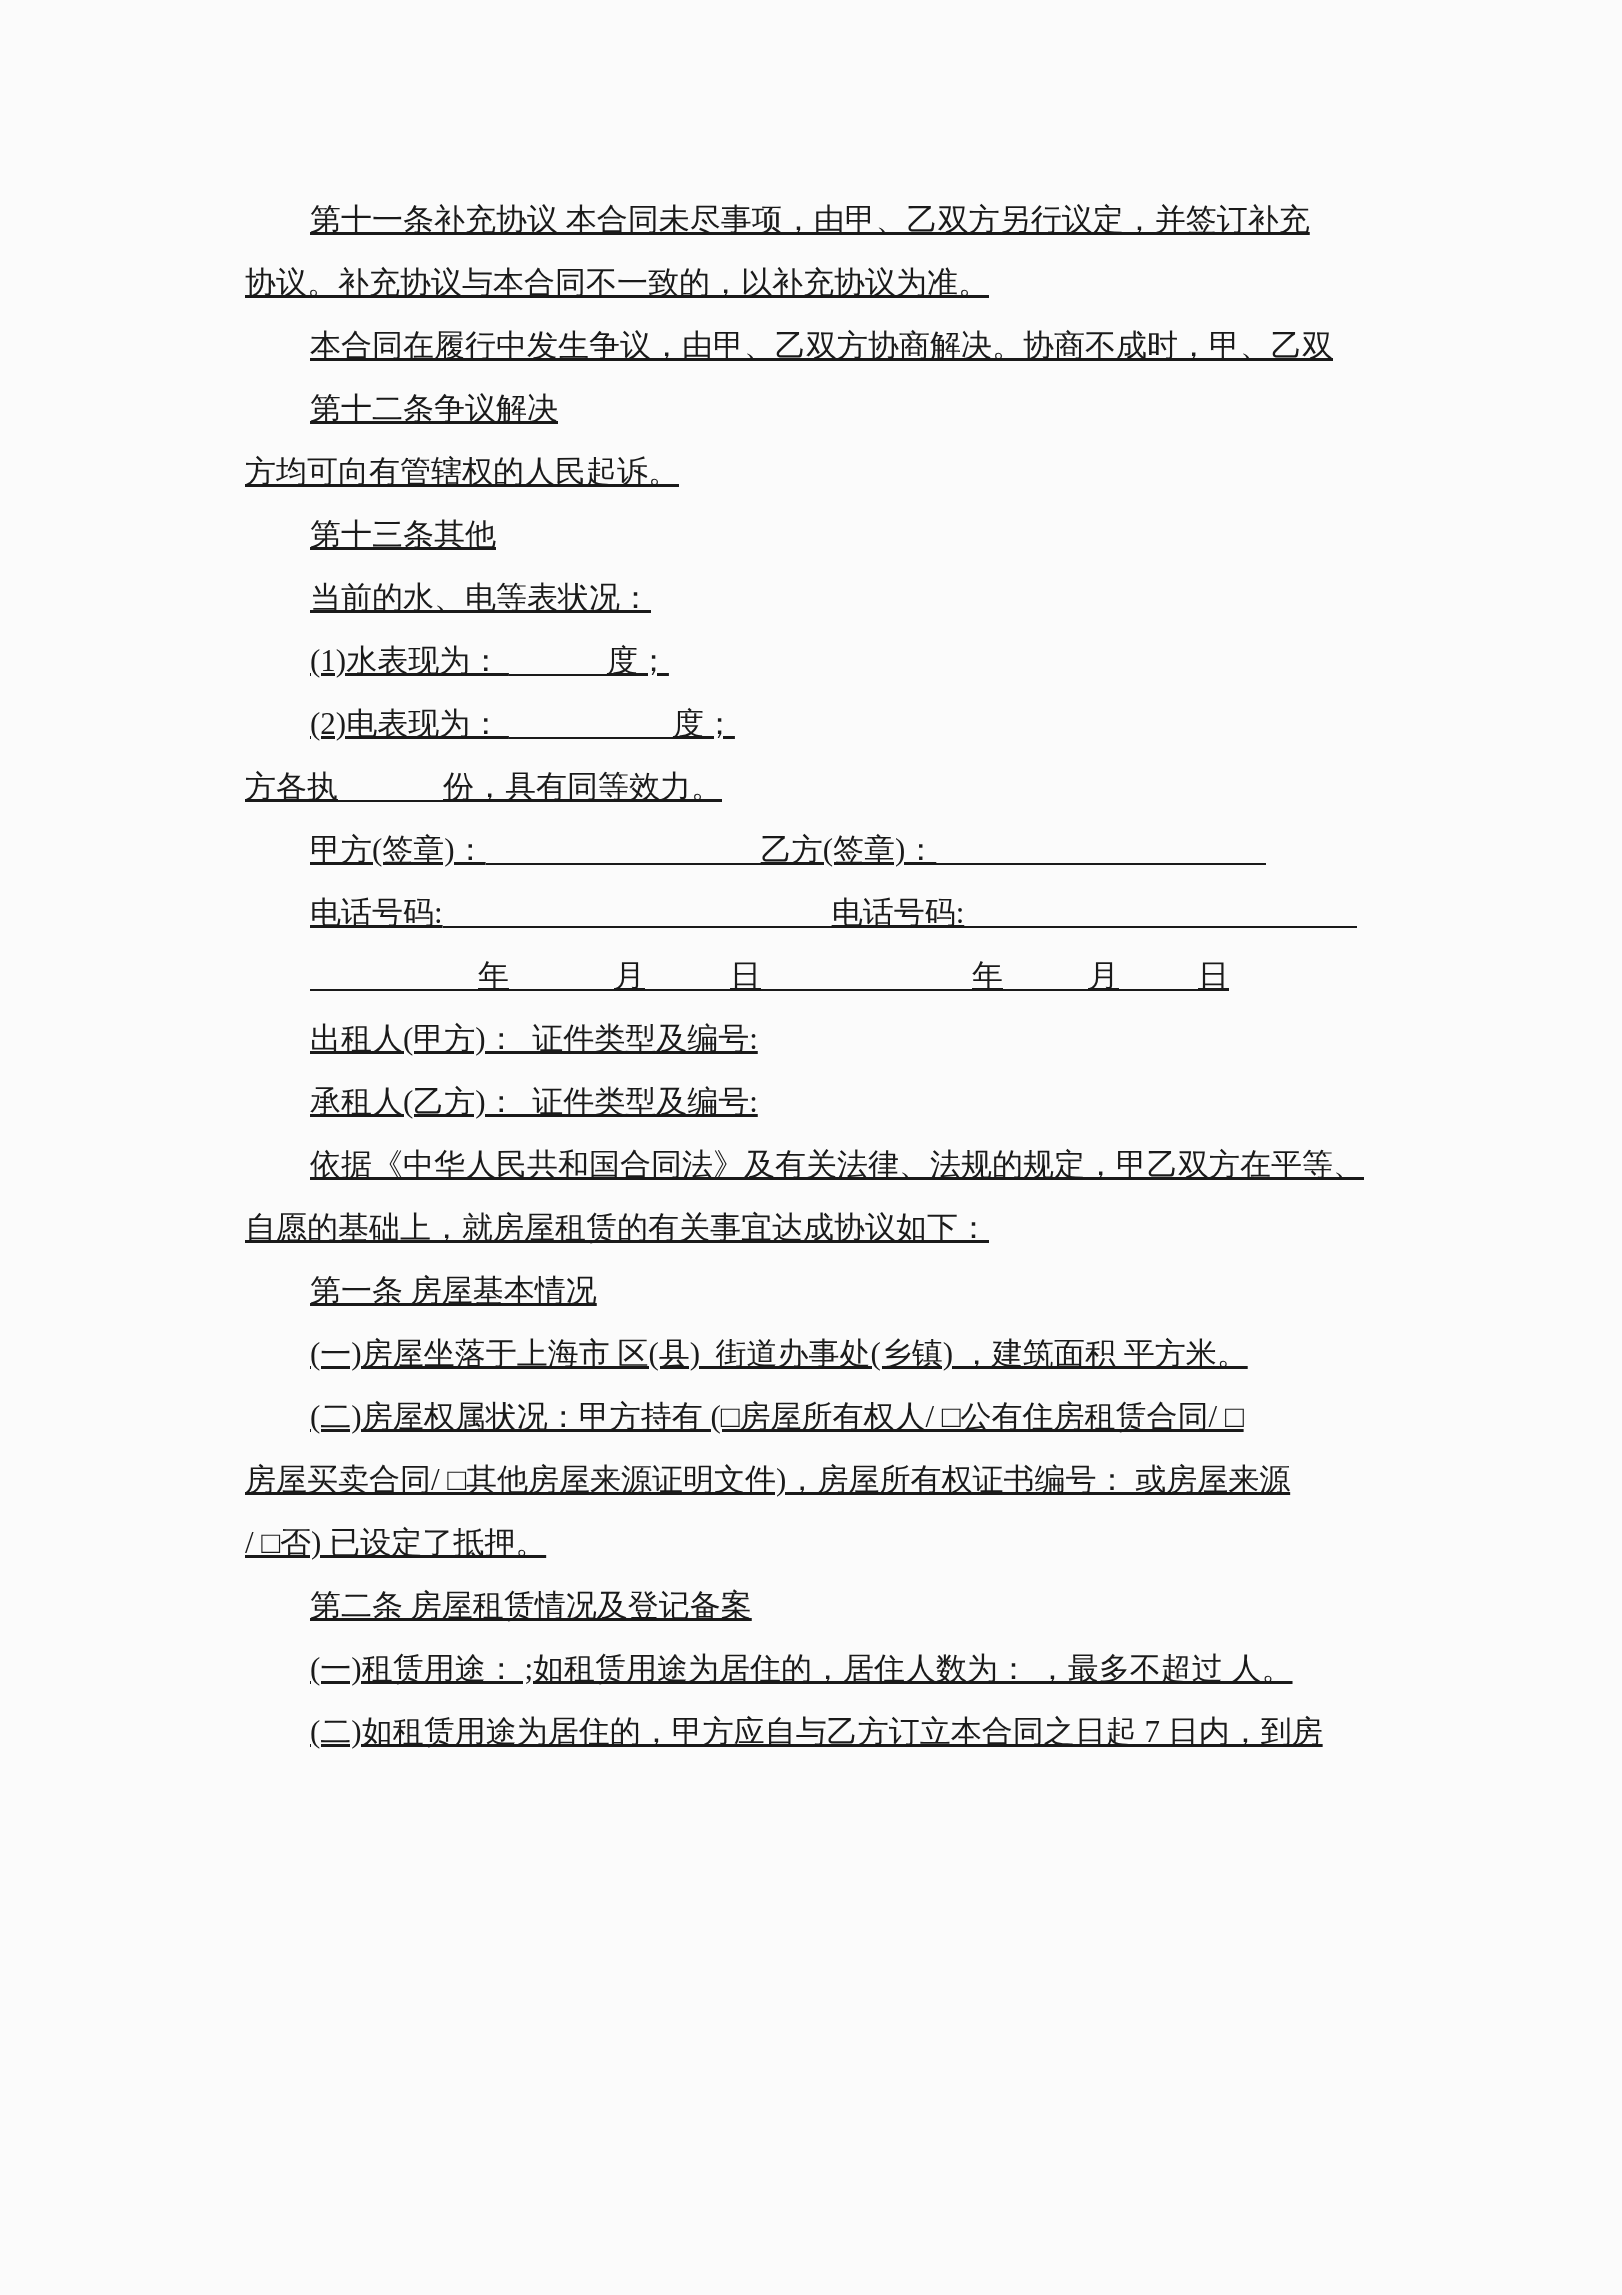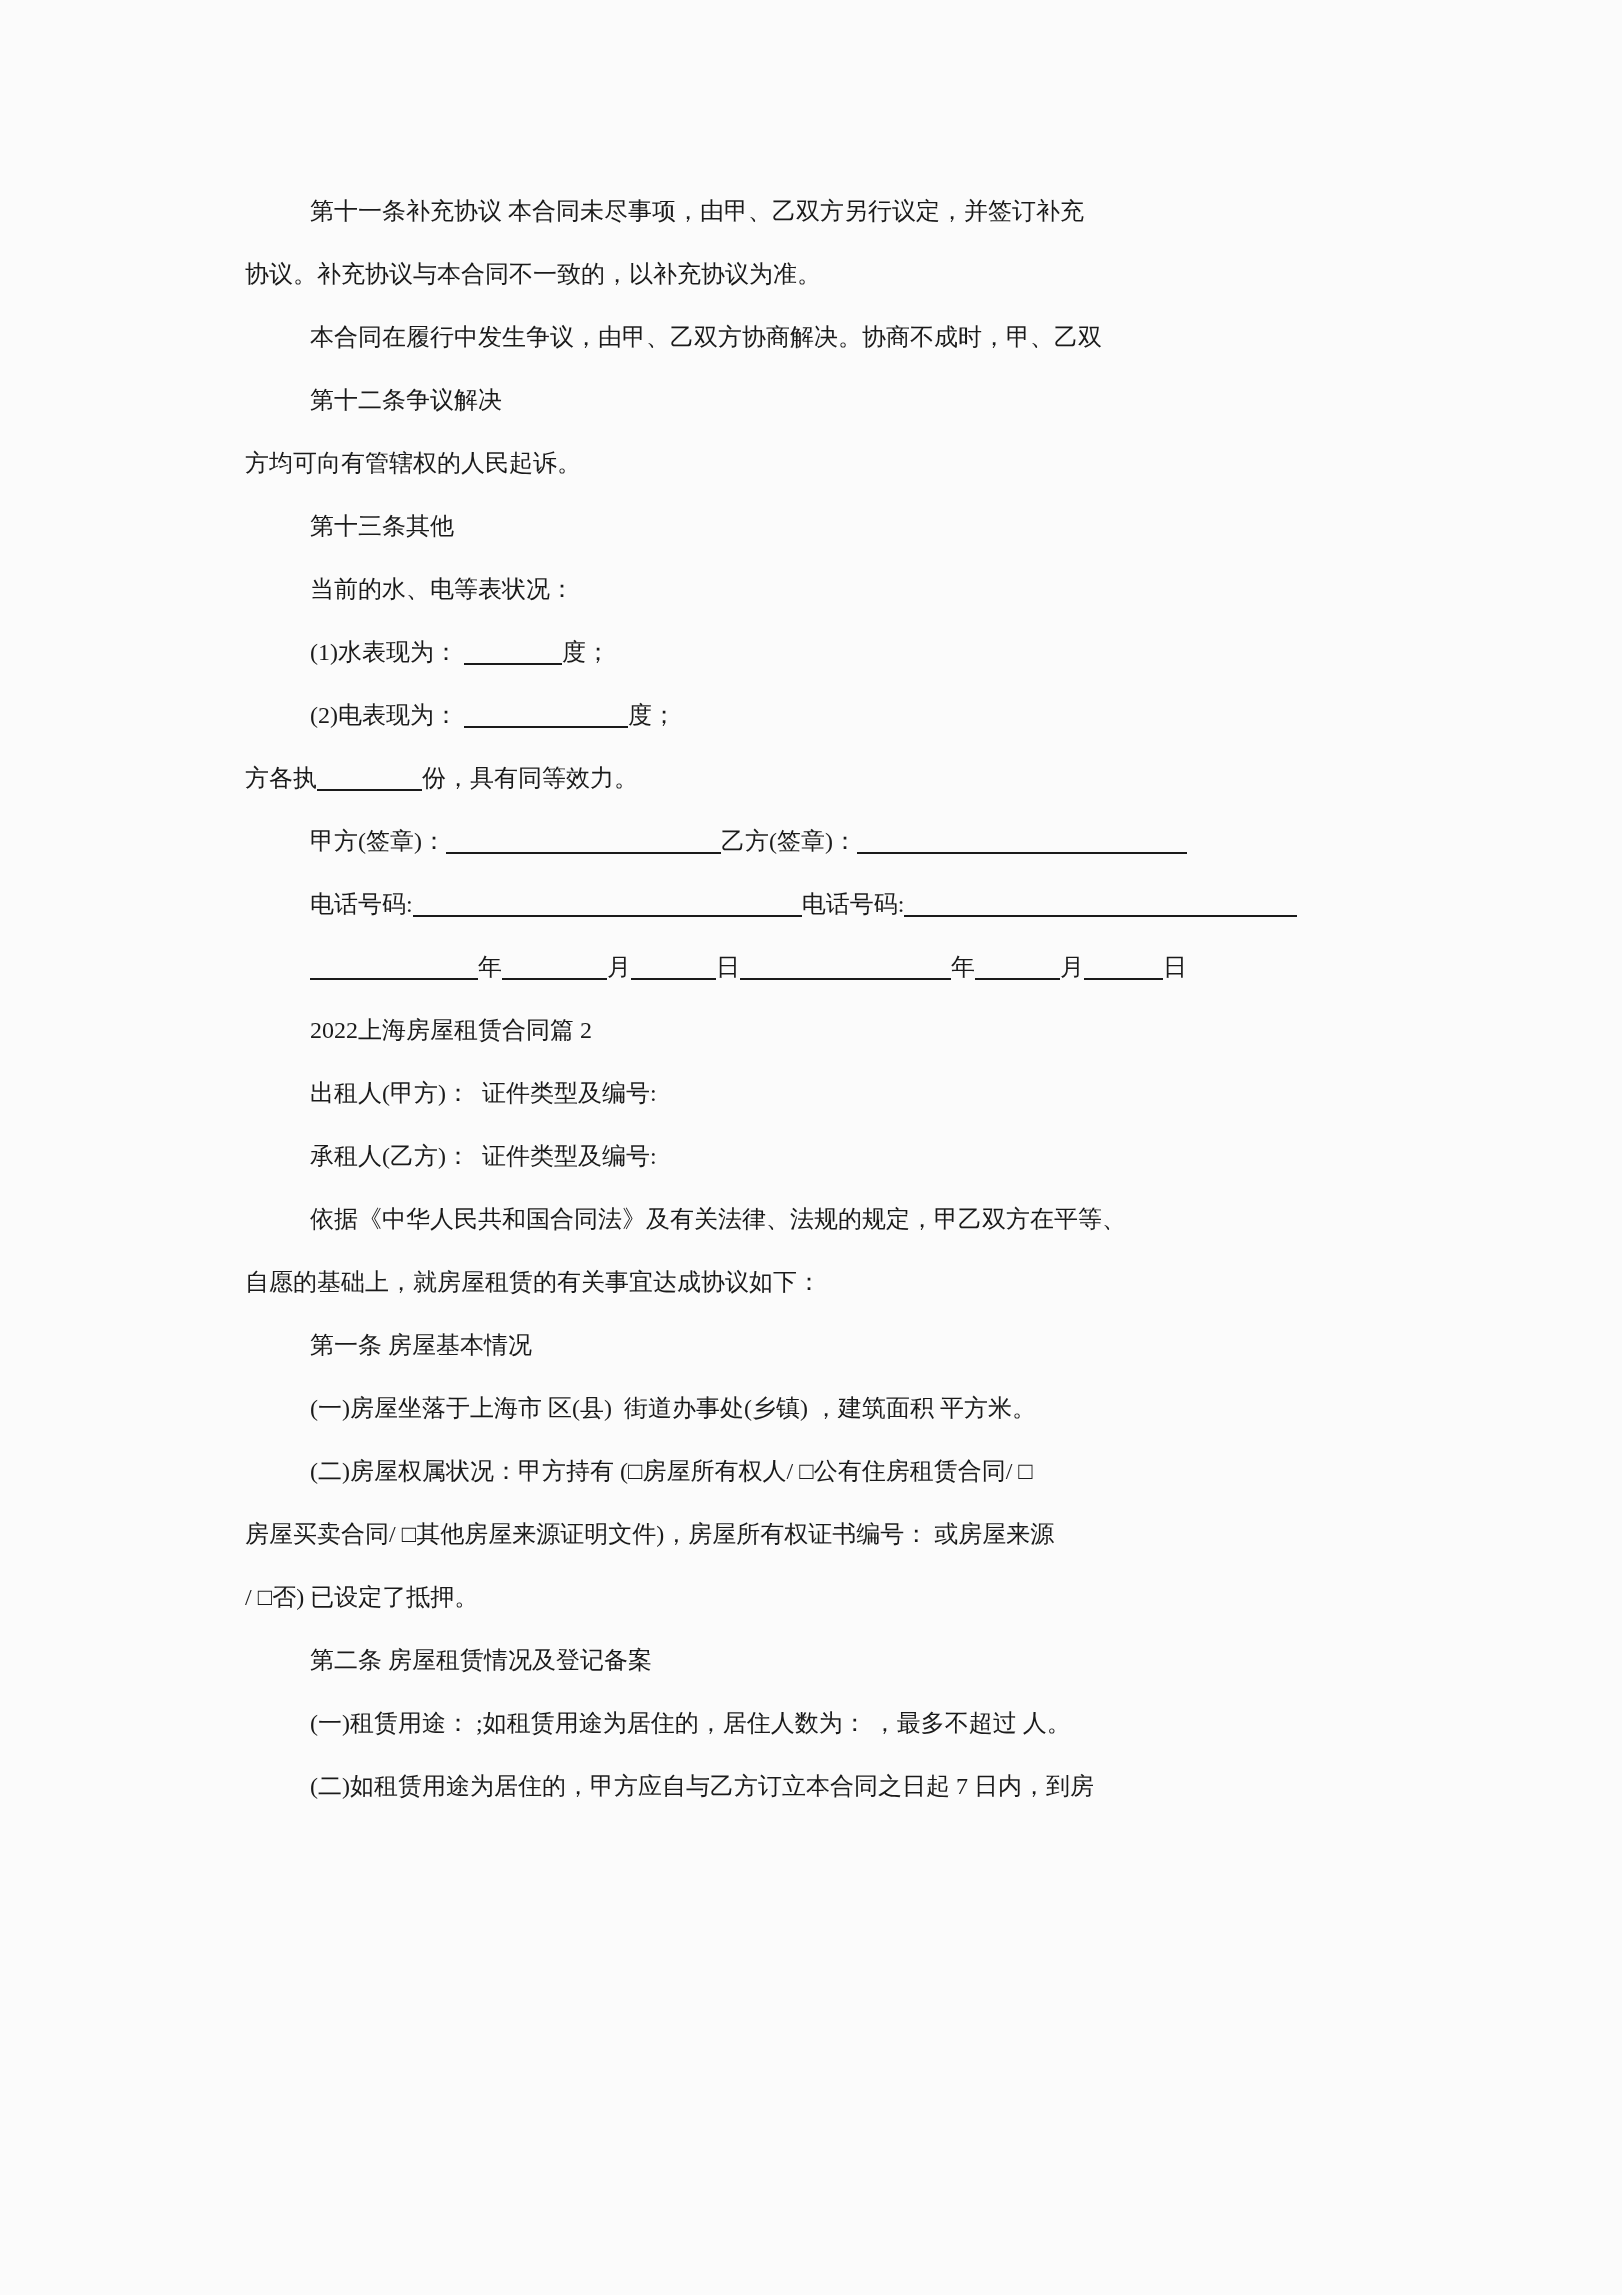--- a/index.html
+++ b/index.html
@@ -10,25 +10,26 @@
   }
   .page {
     position: relative;
     width: 1623px;
     height: 2295px;
     overflow: hidden;
   }
   .doc {
     position: absolute;
     left: 245px;
-    top: 180px;
+    top: 188px;
     width: 1142px;
-    font-size: 24px;
+    font-size: 31px;
     line-height: 63px;
     letter-spacing: 0;
+    text-decoration: underline;
   }
   .line {
     height: 63px;
     white-space: pre;
     overflow: visible;
   }
   .line.ind { padding-left: 65px; }
   .blank {
     display: inline-block;
     height: 6.5px;
@@ -47,21 +48,20 @@
       <div class="line ind"><span>第十二条争议解决</span></div>
       <div class="line"><span>方均可向有管辖权的人民起诉。</span></div>
       <div class="line ind"><span>第十三条其他</span></div>
       <div class="line ind"><span>当前的水、电等表状况：</span></div>
       <div class="line ind"><span>(1)水表现为： </span><span class="blank" style="width: 98px;"></span><span>度；</span></div>
       <div class="line ind"><span>(2)电表现为： </span><span class="blank" style="width: 164px;"></span><span>度；</span></div>
       <div class="line"><span>方各执</span><span class="blank" style="width: 105px;"></span><span>份，具有同等效力。</span></div>
       <div class="line ind"><span>甲方(签章)：</span><span class="blank" style="width: 275px;"></span><span>乙方(签章)：</span><span class="blank" style="width: 330px;"></span></div>
       <div class="line ind"><span>电话号码:</span><span class="blank" style="width: 389px;"></span><span>电话号码:</span><span class="blank" style="width: 393px;"></span></div>
       <div class="line ind"><span class="blank" style="width: 168px;"></span><span>年</span><span class="blank" style="width: 105px;"></span><span>月</span><span class="blank" style="width: 85px;"></span><span>日</span><span class="blank" style="width: 211px;"></span><span>年</span><span class="blank" style="width: 85px;"></span><span>月</span><span class="blank" style="width: 79px;"></span><span>日</span></div>
-      <div class="line ind"><span>2022上海房屋租赁合同篇 2</span></div>
       <div class="line ind"><span>出租人(甲方)：  证件类型及编号:</span></div>
       <div class="line ind"><span>承租人(乙方)：  证件类型及编号:</span></div>
       <div class="line ind"><span>依据《中华人民共和国合同法》及有关法律、法规的规定，甲乙双方在平等、</span></div>
       <div class="line"><span>自愿的基础上，就房屋租赁的有关事宜达成协议如下：</span></div>
       <div class="line ind"><span>第一条 房屋基本情况</span></div>
       <div class="line ind"><span>(一)房屋坐落于上海市 区(县)  街道办事处(乡镇) ，建筑面积 平方米。</span></div>
       <div class="line ind"><span>(二)房屋权属状况：甲方持有 (□房屋所有权人/ □公有住房租赁合同/ □</span></div>
       <div class="line"><span>房屋买卖合同/ □其他房屋来源证明文件)，房屋所有权证书编号： 或房屋来源</span></div>
       <div class="line"><span>/ □否) 已设定了抵押。</span></div>
       <div class="line ind"><span>第二条 房屋租赁情况及登记备案</span></div>

